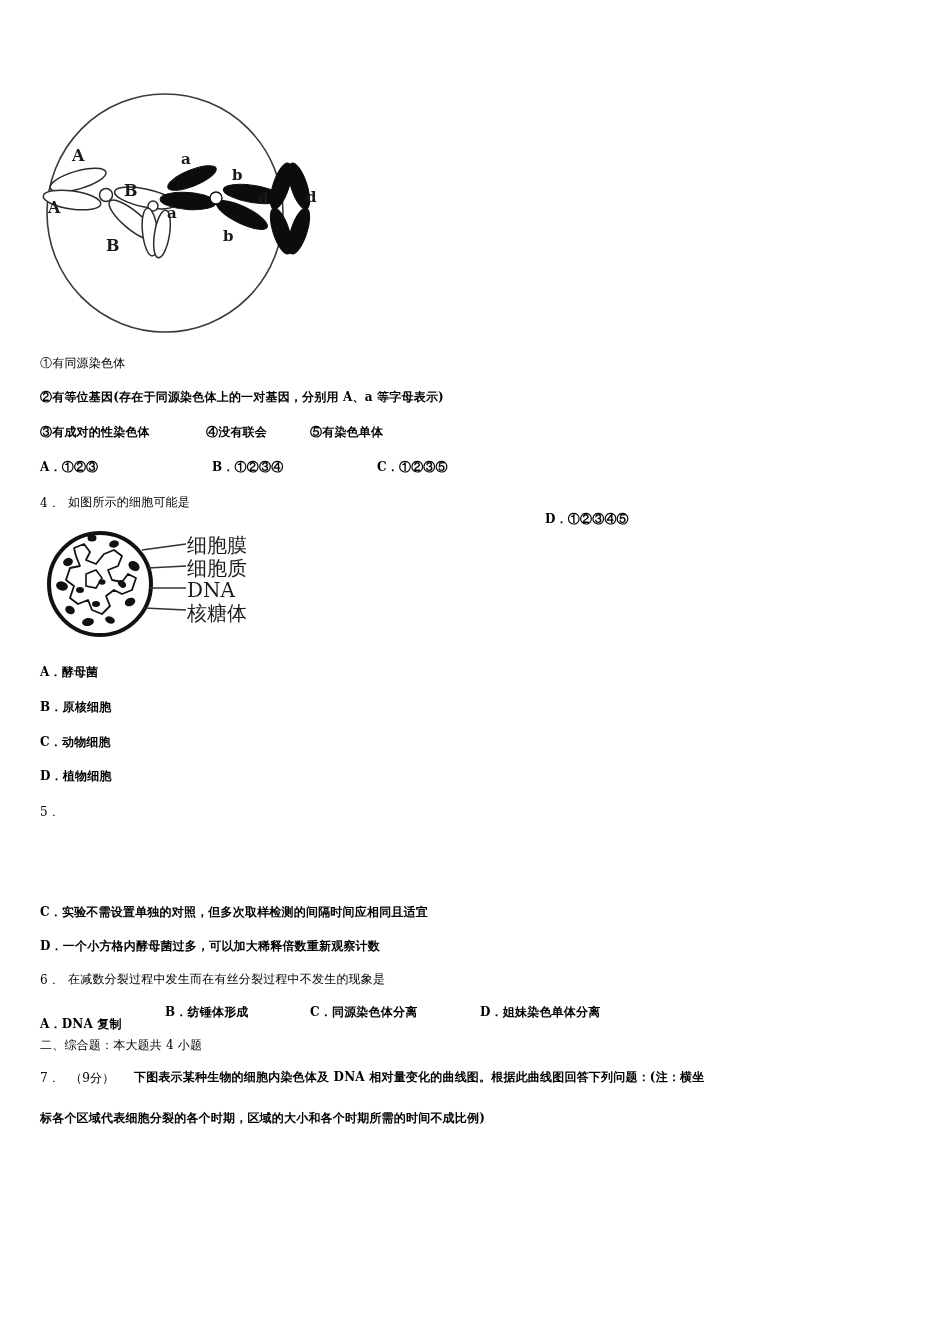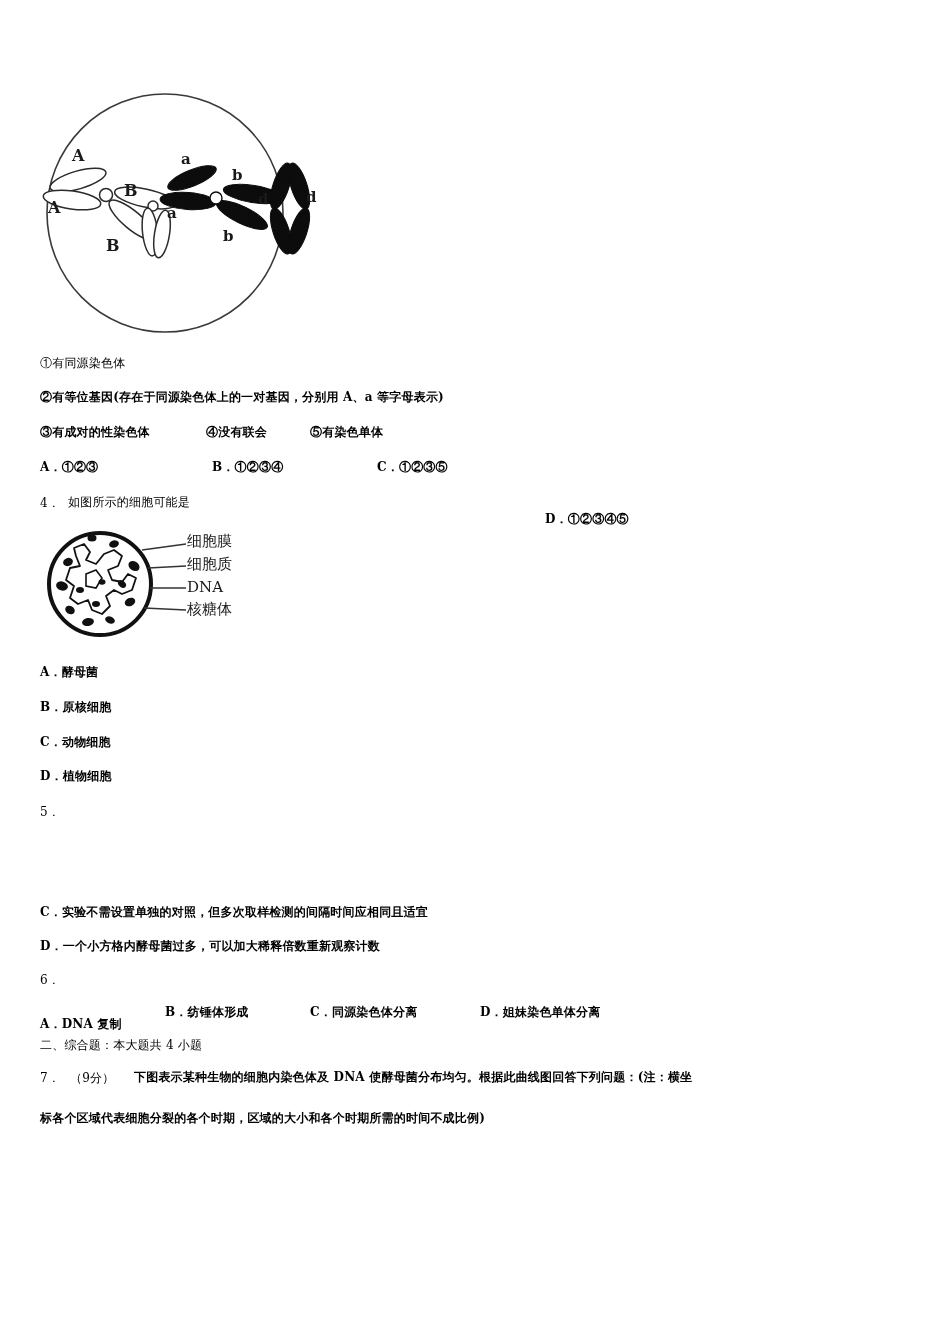--- a/index.html
+++ b/index.html
@@ -43,21 +43,21 @@
   
   #fig-prokaryote {
     position: absolute;
     left: 44px;
     top: 524px;
     width: 250px;
     height: 122px;
   }
   .fig-label {
     position: absolute;
-    font-size: 15px;
+    font-size: 20px;
     font-family: "DejaVu Serif", "Liberation Serif", serif;
     white-space: nowrap;
     color: #1a1a1a;
   }
 </style>
 </head>
 <body>
 
 <div class="page">
 
@@ -185,26 +185,27 @@
   <div class="tline bold" style="left:40px; top:700px;">B．原核细胞</div>
   <div class="tline bold" style="left:40px; top:735px;">C．动物细胞</div>
   <div class="tline bold" style="left:40px; top:769px;">D．植物细胞</div>
 
   <div class="tline" style="left:40px; top:805px;">5．</div>
 
   <div class="tline bold" style="left:40px; top:905px;">C．实验不需设置单独的对照，但多次取样检测的间隔时间应相同且适宜</div>
   <div class="tline bold" style="left:40px; top:939px;">D．一个小方格内酵母菌过多，可以加大稀释倍数重新观察计数</div>
 
   <div class="tline" style="left:40px; top:973px;">6．</div>
+  <div class="tline" style="left:68px; top:972px;">在减数分裂过程中发生而在有丝分裂过程中不发生的现象是</div>
 
   <div class="tline bold" style="left:40px;  top:1005px;margin-top:12px;">A．DNA 复制</div>
   <div class="tline bold" style="left:165px; top:1005px;">B．纺锤体形成</div>
   <div class="tline bold" style="left:310px; top:1005px;">C．同源染色体分离</div>
   <div class="tline bold" style="left:480px; top:1005px;">D．姐妹染色单体分离</div>
 
   <div class="tline" style="left:40px; top:1038px;">二、综合题：本大题共 4 小题</div>
 
   <div class="tline" style="left:40px; top:1071px;">7．</div>
   <div class="tline" style="left:70px; top:1071px;">（9分）</div>
-  <div class="tline bold" style="left:134px; top:1070px;">下图表示某种生物的细胞内染色体及 DNA 使酵母菌分布均匀。根据此曲线图回答下列问题：(注：横坐</div>
+  <div class="tline bold" style="left:134px; top:1070px;">下图表示某种生物的细胞内染色体及 DNA 相对量变化的曲线图。根据此曲线图回答下列问题：(注：横坐</div>
   <div class="tline bold" style="left:40px; top:1111px;">标各个区域代表细胞分裂的各个时期，区域的大小和各个时期所需的时间不成比例)</div>
 
 </div>
 
 </body></html>

